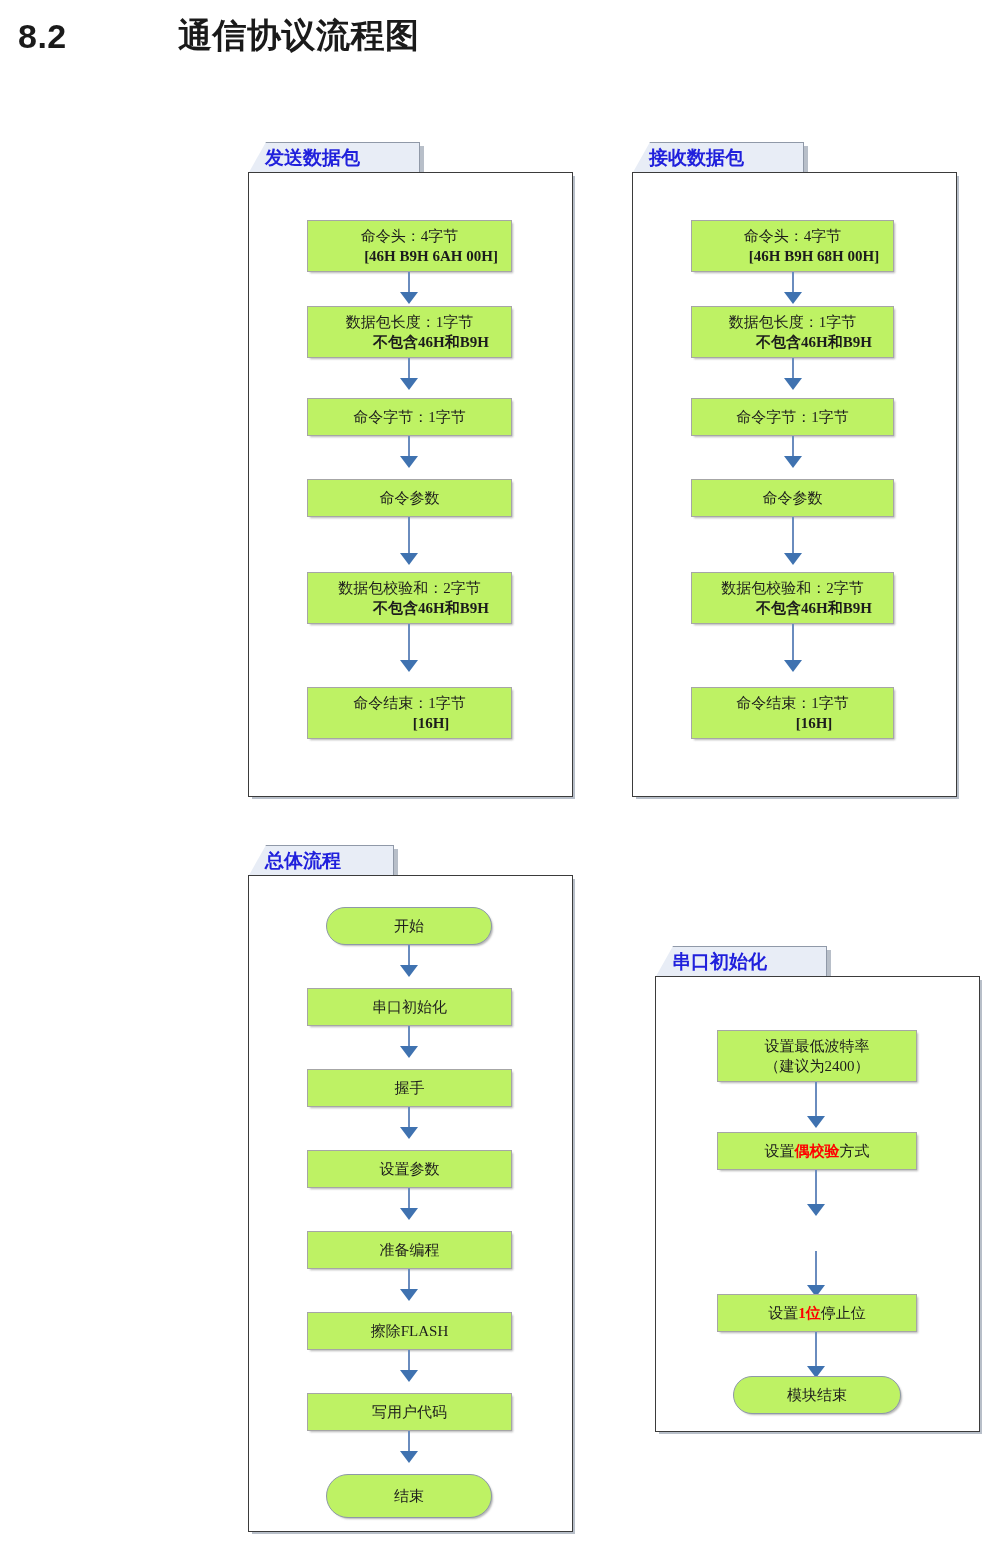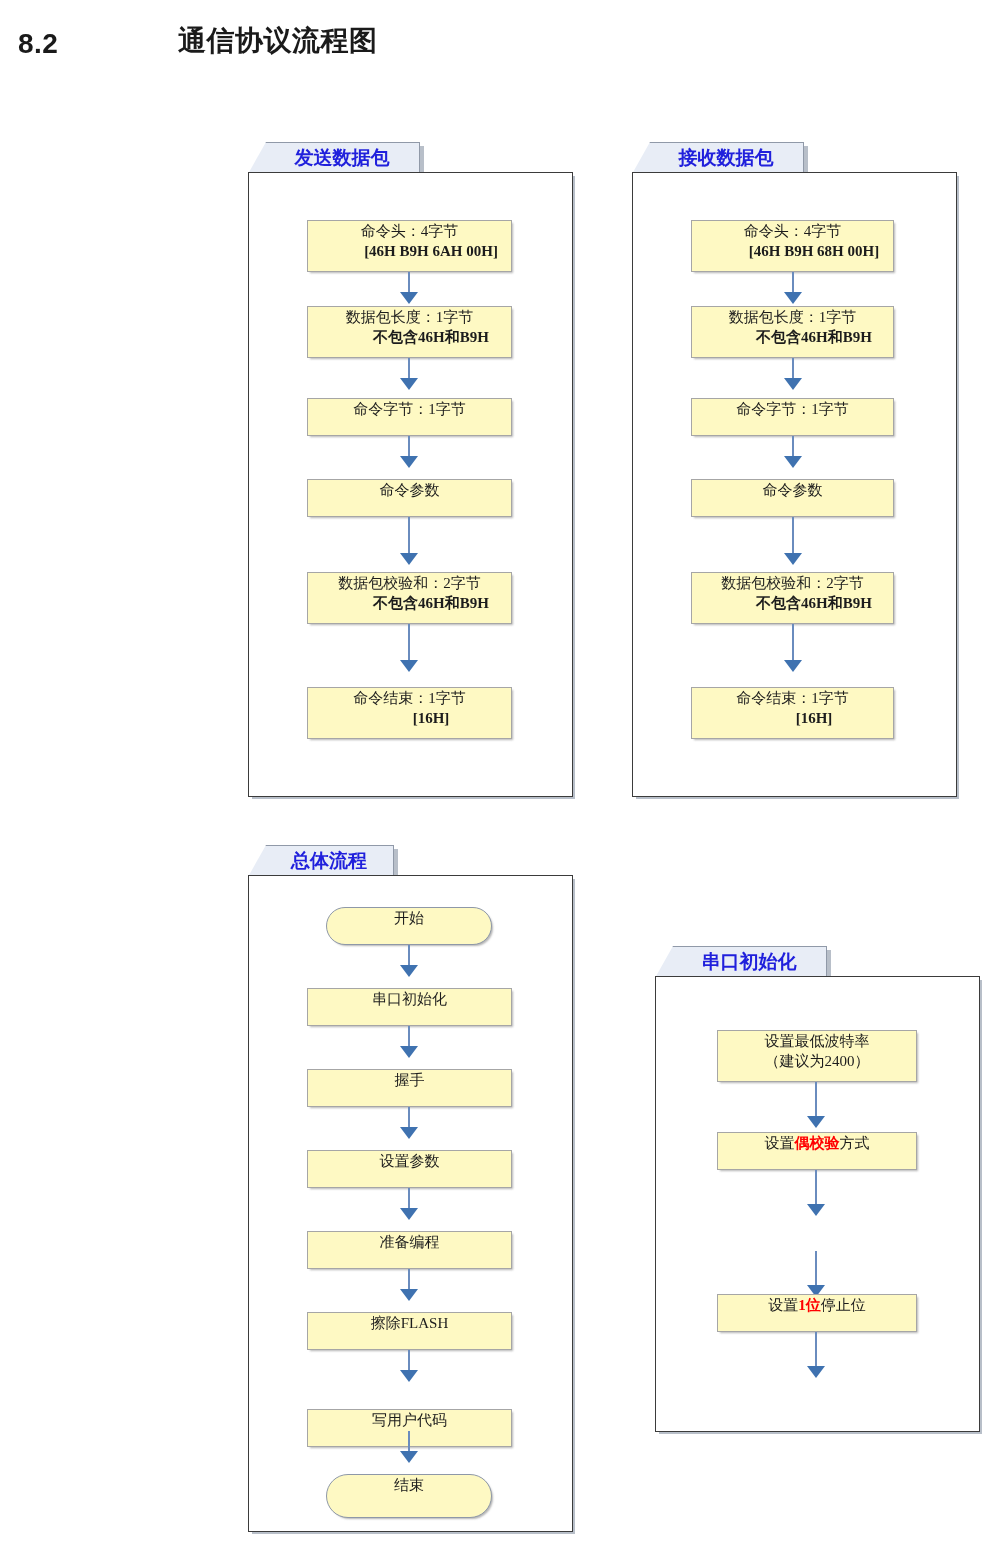--- a/index.html
+++ b/index.html
@@ -16,24 +16,24 @@
   }
 
   
   #heading {
     position: absolute;
     left: 18px;
     top: 12px;
     width: 700px;
     height: 48px;
     display: flex;
-    align-items: flex-end;
+    align-items: center;
     font-family: "Liberation Sans", "DejaVu Sans", sans-serif;
     font-weight: bold;
-    font-size: 28px;
+    font-size: 34px;
     color: #1a1a1a;
     letter-spacing: 0.5px;
   }
   #heading .num { width: 160px; }
   #heading .ttl { white-space: nowrap; }
 
   
   .panel {
     position: absolute;
   }
@@ -43,21 +43,21 @@
     top: 0;
     height: 32px;
     background: #E8EDF6;
     border: 1px solid #9099A8;
     border-bottom: none;
     box-sizing: border-box;
     -webkit-clip-path: polygon(0 100%, 18px 0, 100% 0, 100% 100%);
     clip-path: polygon(0 100%, 18px 0, 100% 0, 100% 100%);
     display: flex;
     align-items: center;
-    justify-content: center;
+    justify-content: flex-start;
   }
   .panel-tab-shadow {
     position: absolute;
     top: 4px;
     height: 32px;
     width: 4px;
     background: #B8BFC9;
   }
   .panel-tab-label {
     font-family: "Liberation Sans", "DejaVu Sans", sans-serif;
@@ -74,27 +74,27 @@
     box-sizing: border-box;
     background: #ffffff;
     border: 1px solid #3b3b3b;
     box-shadow: 3px 3px 0 -1px #B8BFC9;
   }
 
   
   .node {
     position: absolute;
     box-sizing: border-box;
-    background: #fef9c3;
+    background: #bef264;
     border: 1px solid #A6A6A6;
     box-shadow: 2px 2px 2px -1px rgba(90,90,90,0.45);
     display: flex;
     flex-direction: column;
     align-items: center;
-    justify-content: flex-start;
+    justify-content: center;
     text-align: center;
     font-family: "Liberation Serif", "DejaVu Serif", serif;
     font-size: 15px;
     color: #1c1c1c;
     line-height: 1.35;
     white-space: nowrap;
   }
   .node.terminator {
     border-radius: 999px;
     border: 1px solid #8E98A8;
@@ -253,21 +253,21 @@
   </div>
   <div class="conn" style="left:160px; top:424px; height:28px;"></div>
   <div class="arrowhead" style="left:152px; top:444px;"></div>
 
   <div class="node" style="left:59px; top:467px; width:205px; height:38px;">
     <span>擦除FLASH</span>
   </div>
   <div class="conn" style="left:160px; top:505px; height:28px;"></div>
   <div class="arrowhead" style="left:152px; top:525px;"></div>
 
-  <div class="node" style="left:59px; top:548px; width:205px; height:38px;margin-top:16px;">
+  <div class="node" style="left:59px; top:548px; width:205px; height:38px;">
     <span>写用户代码</span>
   </div>
   <div class="conn" style="left:160px; top:586px; height:28px;"></div>
   <div class="arrowhead" style="left:152px; top:606px;"></div>
 
   <div class="node terminator" style="left:78px; top:629px; width:166px; height:44px;">
     <span>结束</span>
   </div>
 </div>
 
@@ -293,13 +293,16 @@
 
   <div class="conn" style="left:160px; top:305px; height:42px;"></div>
   <div class="arrowhead" style="left:152px; top:339px;"></div>
 
   <div class="node" style="left:62px; top:348px; width:200px; height:38px;">
     <span><span>设置</span><span class="hl">1位</span><span>停止位</span></span>
   </div>
   <div class="conn" style="left:160px; top:386px; height:42px;"></div>
   <div class="arrowhead" style="left:152px; top:420px;"></div>
 
+  <div class="node terminator" style="left:78px; top:430px; width:168px; height:38px;">
+    <span>模块结束</span>
+  </div>
 </div>
 
 </body></html>

